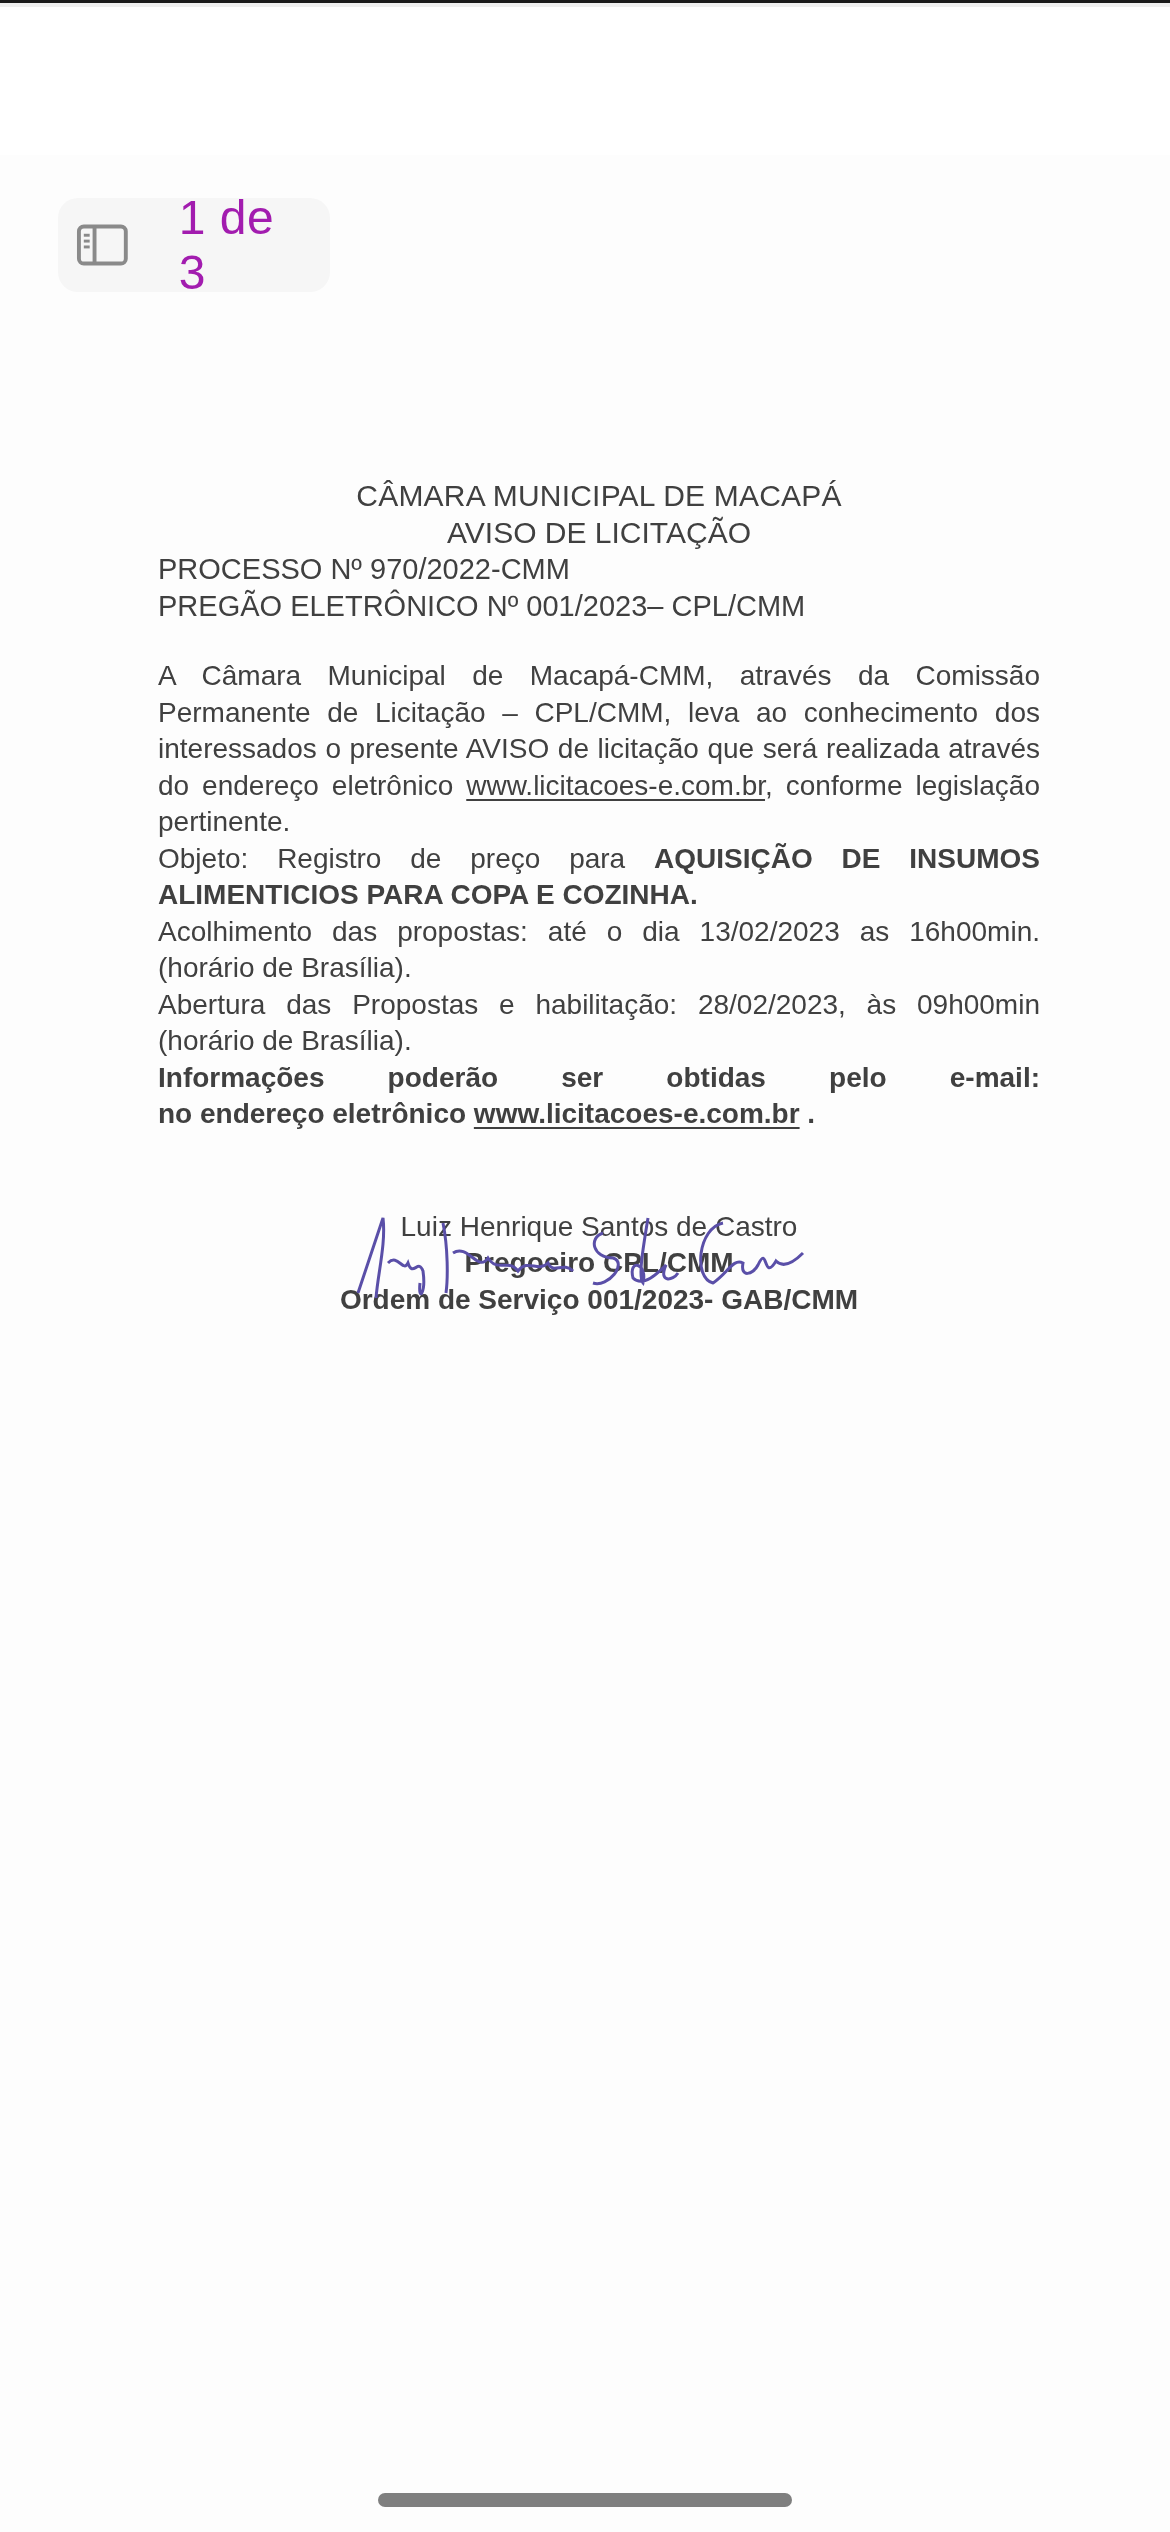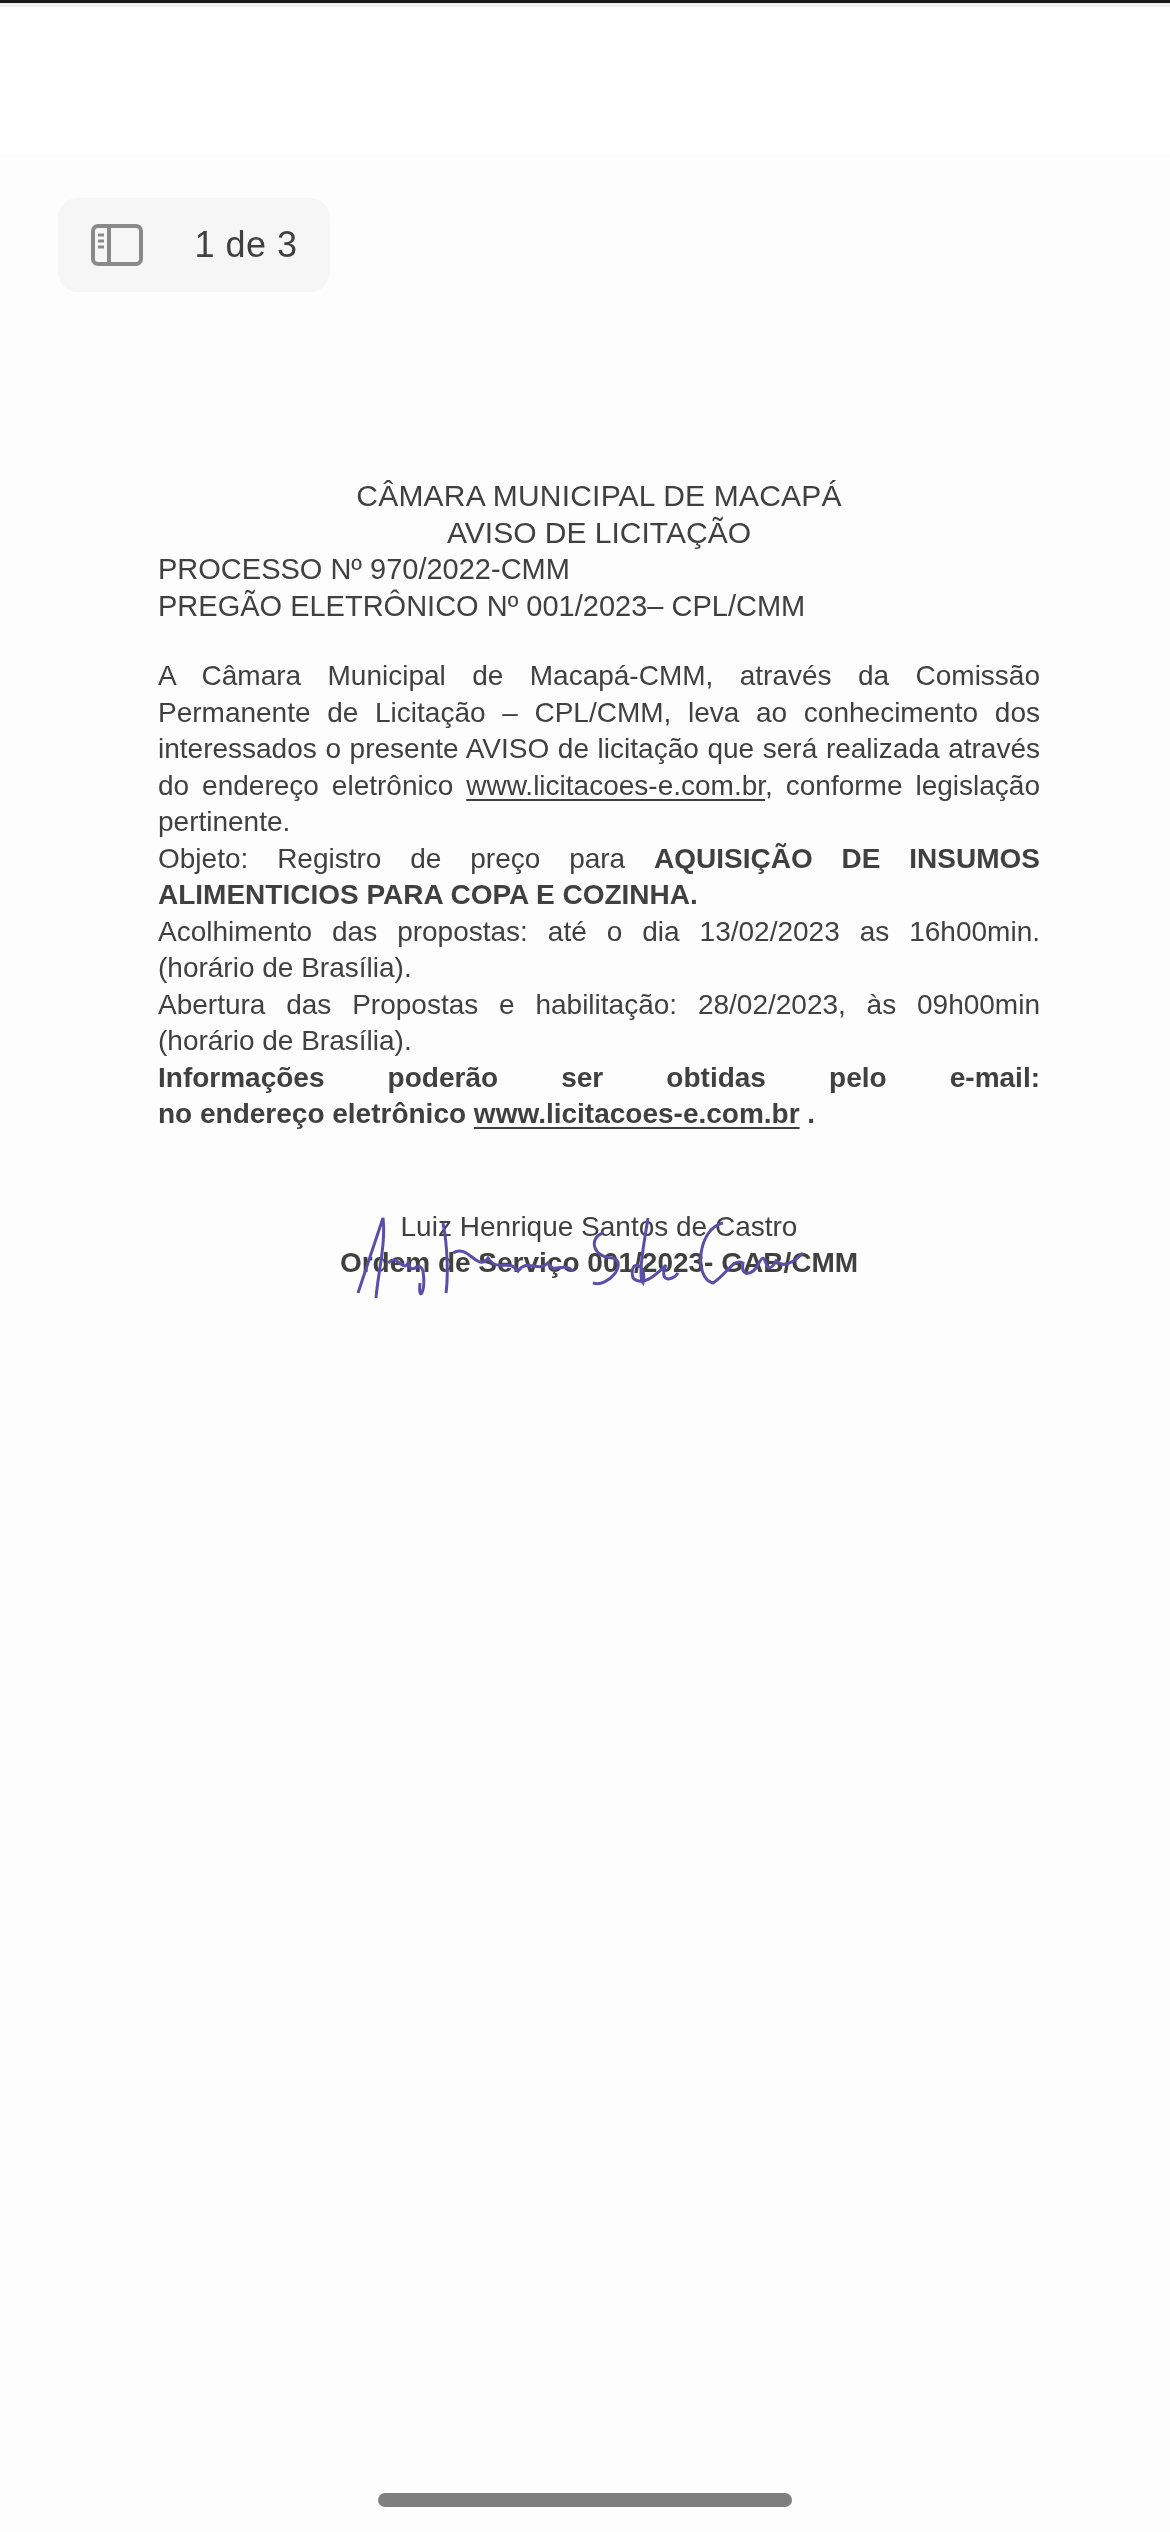--- a/index.html
+++ b/index.html
@@ -18,21 +18,21 @@
       position: absolute; left: 0; top: 155px; width: 1170px; height: 2377px;
       background: #fdfdfd;
     }
     .page-badge {
       position: absolute; left: 58px; top: 198px; width: 272px; height: 94px;
       background: #f6f6f6; border-radius: 20px;
       display: flex; align-items: center; justify-content: center; gap: 14px;
       box-sizing: border-box; padding: 0 18px;
     }
     .badge-icon { width: 54px; height: 44px; display: block; }
-    .badge-text { font-size: 36px; color: #404040; font-weight: 500; letter-spacing: 0.5px; margin-left: 36px; }
+    .badge-text { font-size: 48px; color: #a21caf; font-weight: 500; letter-spacing: 0.5px; margin-left: 36px; }
 
     .doc {
       position: absolute; left: 158px; top: 478px; width: 882px;
       color: #404040; font-size: 28px; line-height: 36.5px;
     }
     .center { text-align: center; }
     .h1 { font-size: 30px; letter-spacing: 0.2px; }
     .h2 { font-size: 30px; }
     .left-line { font-size: 29px; }
     .gap { height: 34px; }
@@ -92,17 +92,18 @@
   <div class="sig-block">
     <svg class="sig-svg" viewBox="0 0 460 110">
       <path d="M10 90 C20 60, 30 30, 35 15 C38 40, 30 70, 28 95 M40 60 C50 50, 55 70, 60 60 C65 75, 70 55, 75 68 C78 90, 70 100, 72 80" fill="none" stroke="#5a4fa8" stroke-width="3"></path>
       <path d="M95 20 C100 45, 100 75, 98 90 M105 50 C120 40, 130 70, 140 55 C150 70, 160 55, 170 68 C180 55, 190 70, 200 60 C205 72, 215 58, 225 68" fill="none" stroke="#5a4fa8" stroke-width="3"></path>
       <path d="M255 30 C240 35, 245 55, 265 55 C280 60, 260 85, 245 80" fill="none" stroke="#5a4fa8" stroke-width="3"></path>
       <path d="M300 15 C295 45, 290 75, 295 80 C300 60, 280 55, 285 75 C295 85, 310 70, 318 62 C310 80, 325 78, 330 70" fill="none" stroke="#5a4fa8" stroke-width="3"></path>
       <path d="M375 20 C350 25, 345 75, 365 80 C380 70, 385 55, 395 60 C392 75, 405 72, 410 62 C420 40, 415 80, 428 58 C435 65, 445 60, 455 50" fill="none" stroke="#5a4fa8" stroke-width="3"></path>
     </svg>
     <div style="height:36px"></div>
     <div>Luiz Henrique Santos de Castro</div>
+    <div class="b">Pregoeiro CPL/CMM</div>
     <div class="b">Ordem de Serviço 001/2023- GAB/CMM</div>
   </div>
 </div>
 
 <div class="home-indicator"></div>
 
 </body></html>

